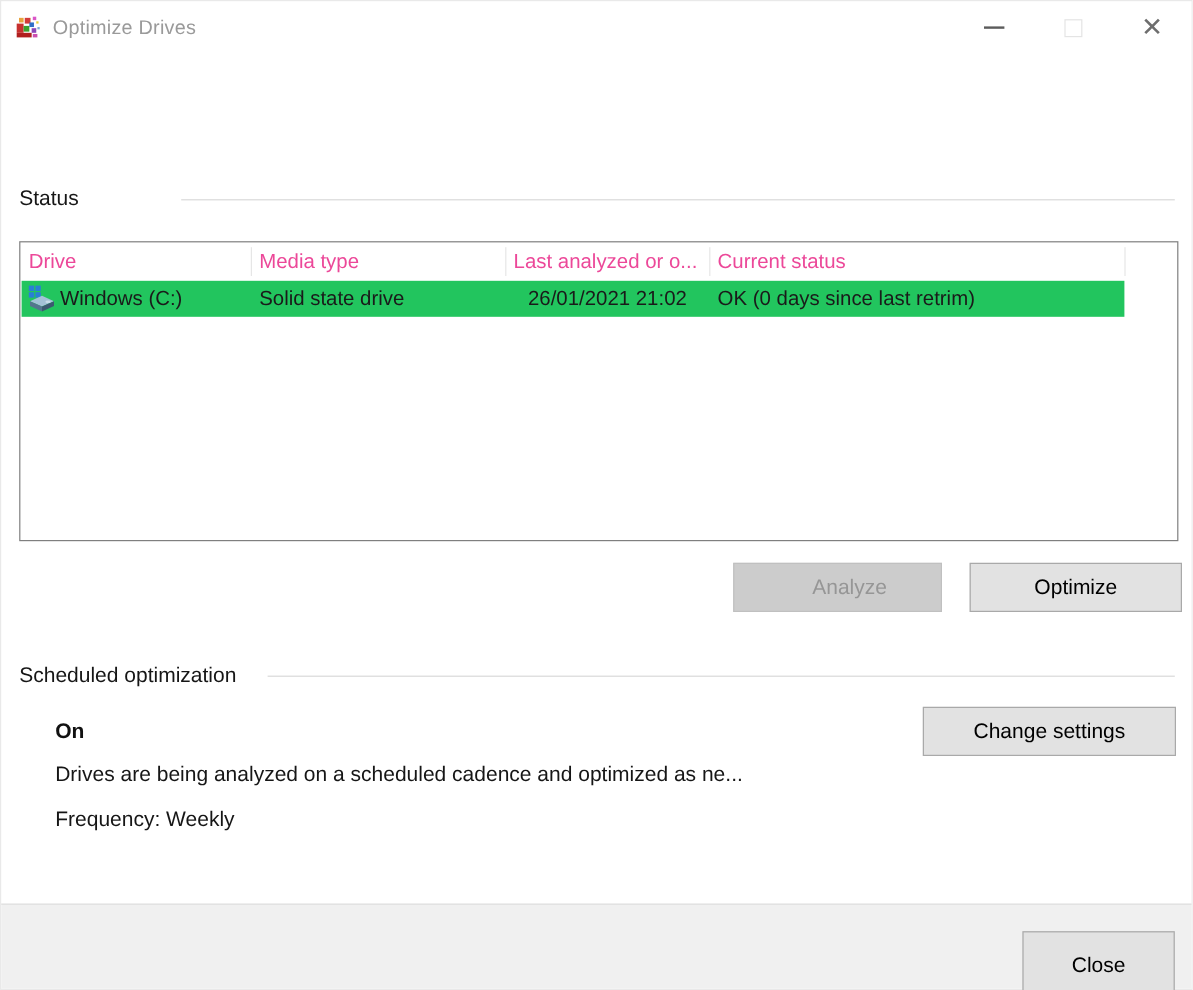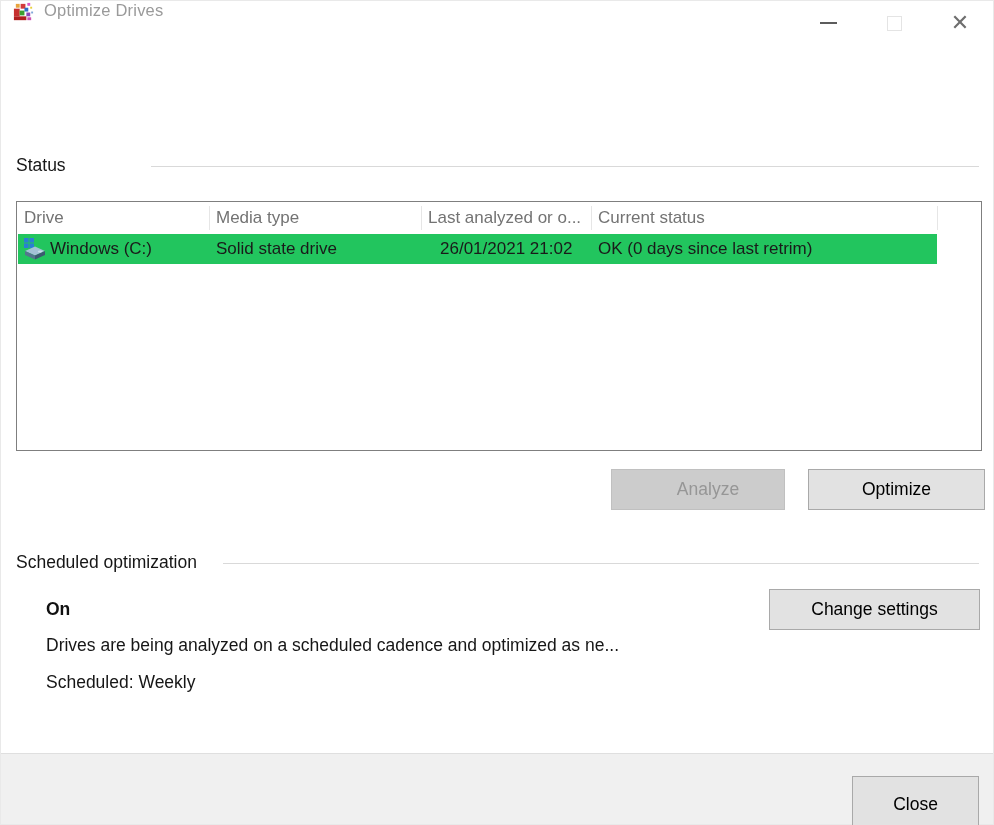--- a/index.html
+++ b/index.html
@@ -18,20 +18,21 @@
     background: #ffffff;
     border: 1px solid #e9e9e9;
   }
 
   
   .titlebar {
     position: absolute;
     top: 0; left: 0; right: 0;
     height: 44px;
     display: flex;
+    align-items: center;
   }
   .app-icon { margin-left: 11px; width: 23px; height: 23px; flex: 0 0 auto; }
   .window-title {
     margin-left: 9px;
     font-size: 16.5px;
     color: #9a9a9a;
     letter-spacing: 0.2px;
   }
   .titlebar-controls {
     position: absolute;
@@ -91,21 +92,21 @@
     position: relative;
     height: 32px;
   }
   .th {
     position: absolute;
     top: 0;
     height: 32px;
     display: flex;
     align-items: center;
     font-size: 17px;
-    color: #737373;
+    color: #ec4899;
     white-space: nowrap;
     overflow: hidden;
     cursor: default;
   }
   .th-drive   { left: 7px;   width: 183px; }
   .th-media   { left: 199px; width: 203px; }
   .th-last    { left: 411px; width: 158px; }
   .th-status  { left: 581px; width: 335px; }
   .col-sep {
     position: absolute;
@@ -264,18 +265,18 @@
 
   <button class="btn btn-analyze" aria-disabled="true">Analyze</button>
   <button class="btn btn-optimize">Optimize</button>
 
   <div class="section-heading heading-schedule">Scheduled optimization</div>
   <div class="section-divider divider-schedule"></div>
 
   <div class="sched-state">On</div>
   <button class="btn btn-change">Change settings</button>
   <div class="sched-desc">Drives are being analyzed on a scheduled cadence and optimized as ne...</div>
-  <div class="sched-freq">Scheduled: Weekly</div>
+  <div class="sched-freq">Frequency: Weekly</div>
 
   <div class="footer"></div>
   <button class="btn btn-close">Close</button>
 
 </div>
 
 </body></html>

